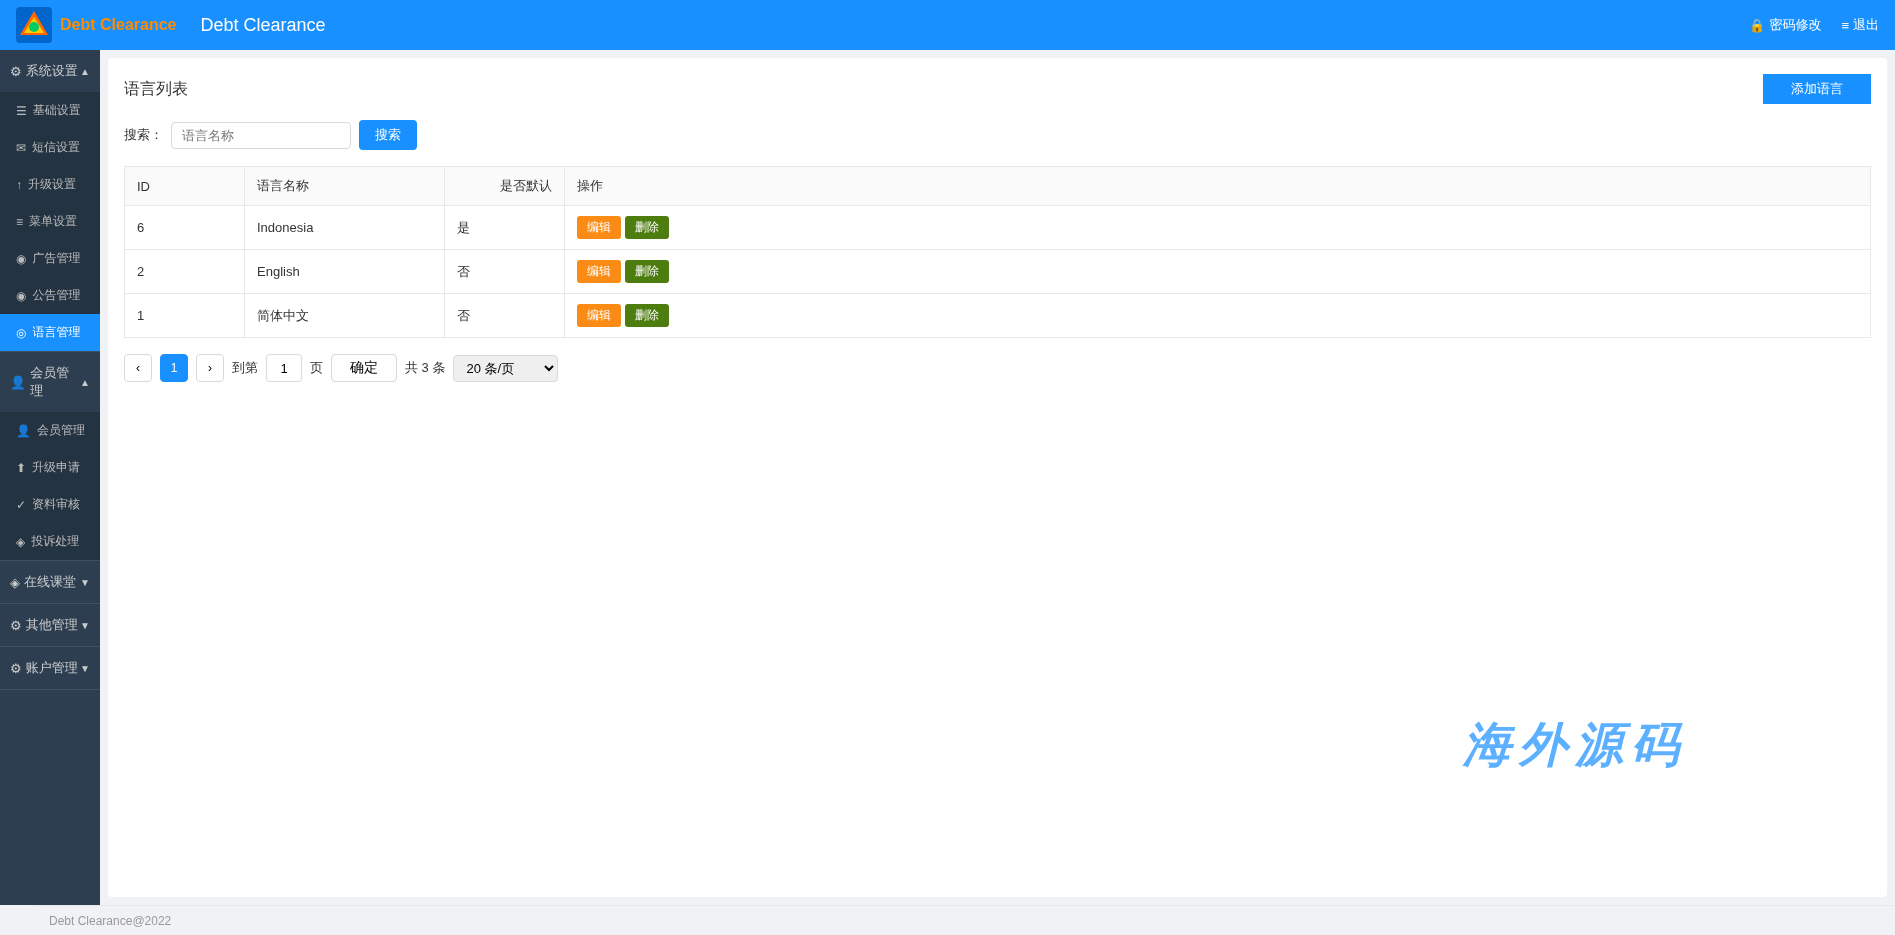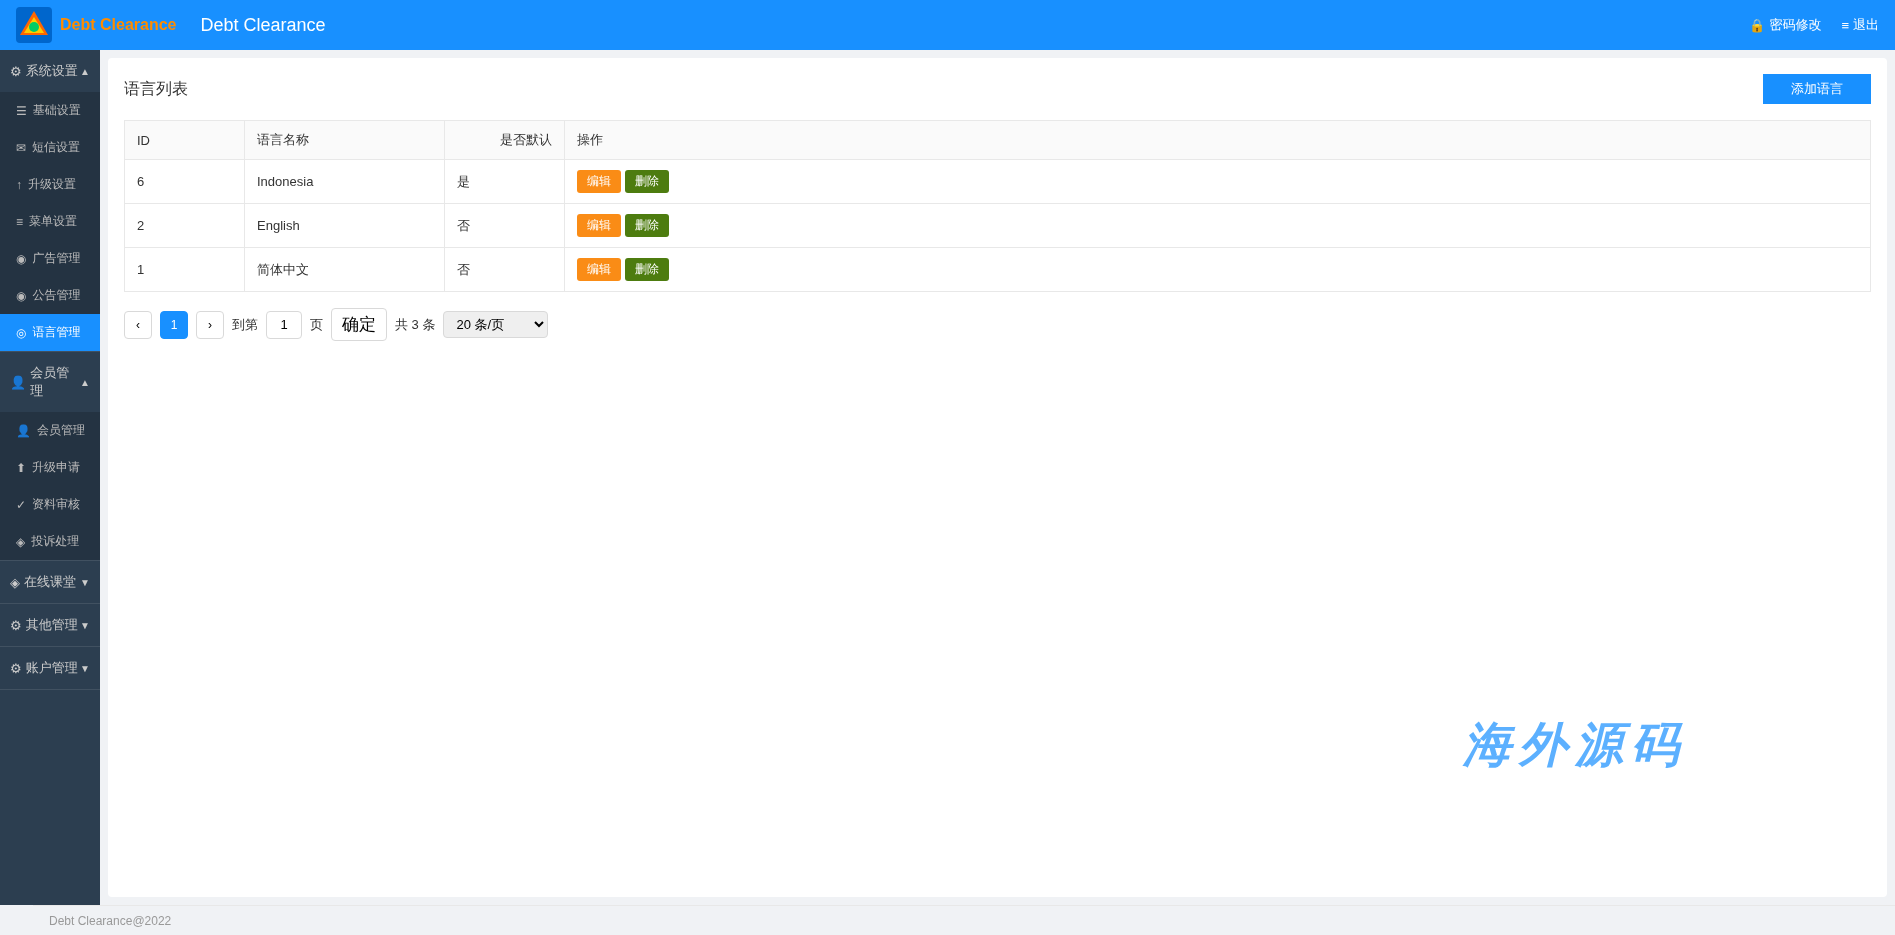--- a/index.html
+++ b/index.html
@@ -240,24 +240,24 @@
       height: 28px;
       border: 1px solid #d9d9d9;
       border-radius: 4px;
       text-align: center;
       font-size: 13px;
       outline: none;
     }
     .page-confirm {
       border: 1px solid #d9d9d9;
       background: white;
-      padding: 4px 10px;
-      border-radius: 4px;
-      cursor: pointer;
-      font-size: 17px;
+      padding: 4px 18px;
+      border-radius: 4px;
+      cursor: pointer;
+      font-size: 14px;
     }
     .page-select {
       border: 1px solid #d9d9d9;
       border-radius: 4px;
       padding: 4px 20px 4px 8px;
       font-size: 13px;
       outline: none;
       cursor: pointer;
     }
 
@@ -404,20 +404,25 @@
   </div>
 
   <div class="main">
     <div class="content-area" style="position:relative;">
 
       <div class="page-title">
         <span>语言列表</span>
         <button class="add-btn">添加语言</button>
       </div>
 
+      <div class="search-bar">
+        <span class="search-label">搜索：</span>
+        <input type="text" class="search-input" placeholder="语言名称" style="">
+        <button class="search-btn">搜索</button>
+      </div>
 
       <table class="table">
         <thead>
           <tr>
             <th style="width:120px;">ID</th>
             <th style="width:200px;">语言名称</th>
             <th style="width:120px;text-align:right;">是否默认</th>
             <th>操作</th>
           </tr>
         </thead>

